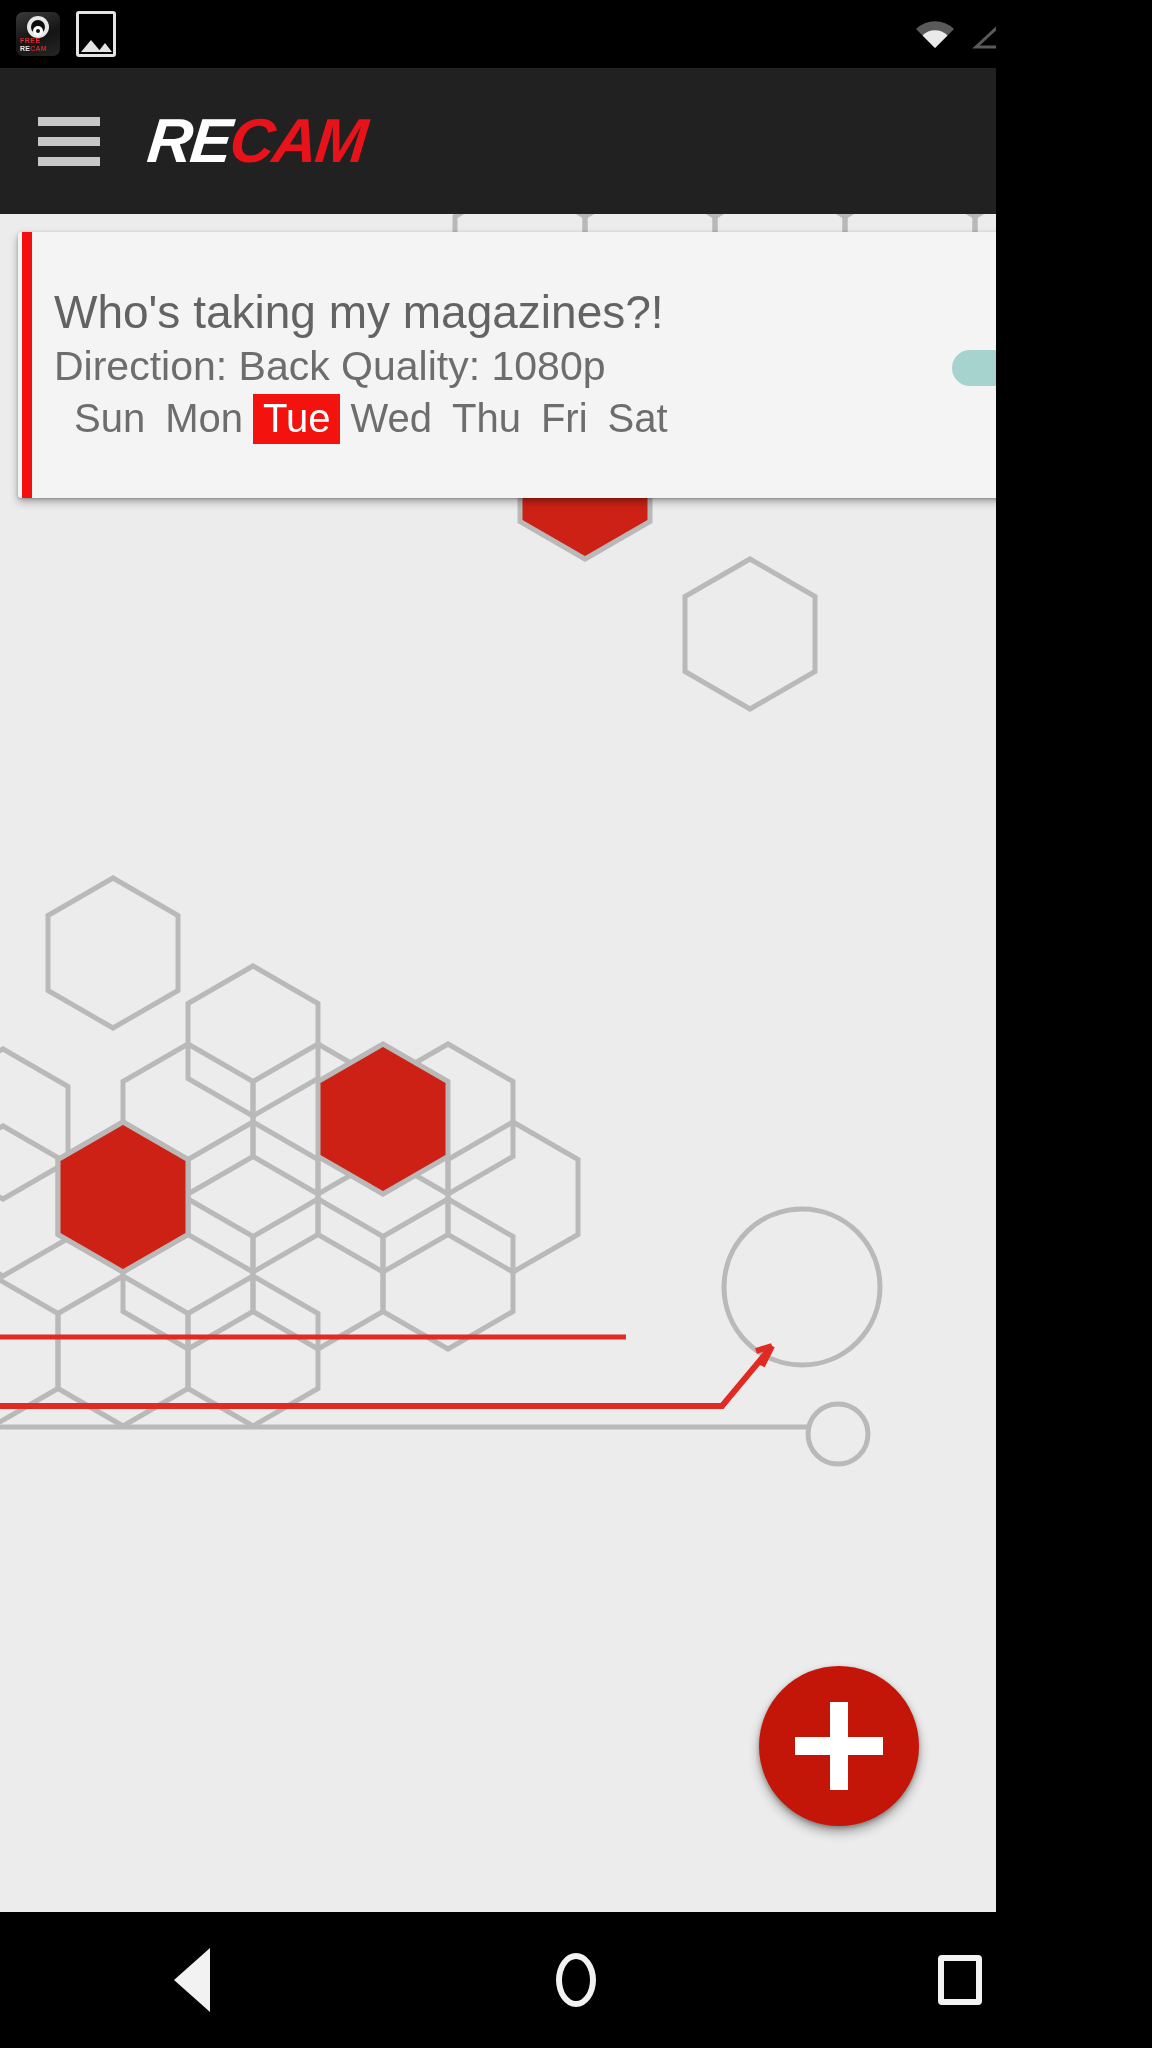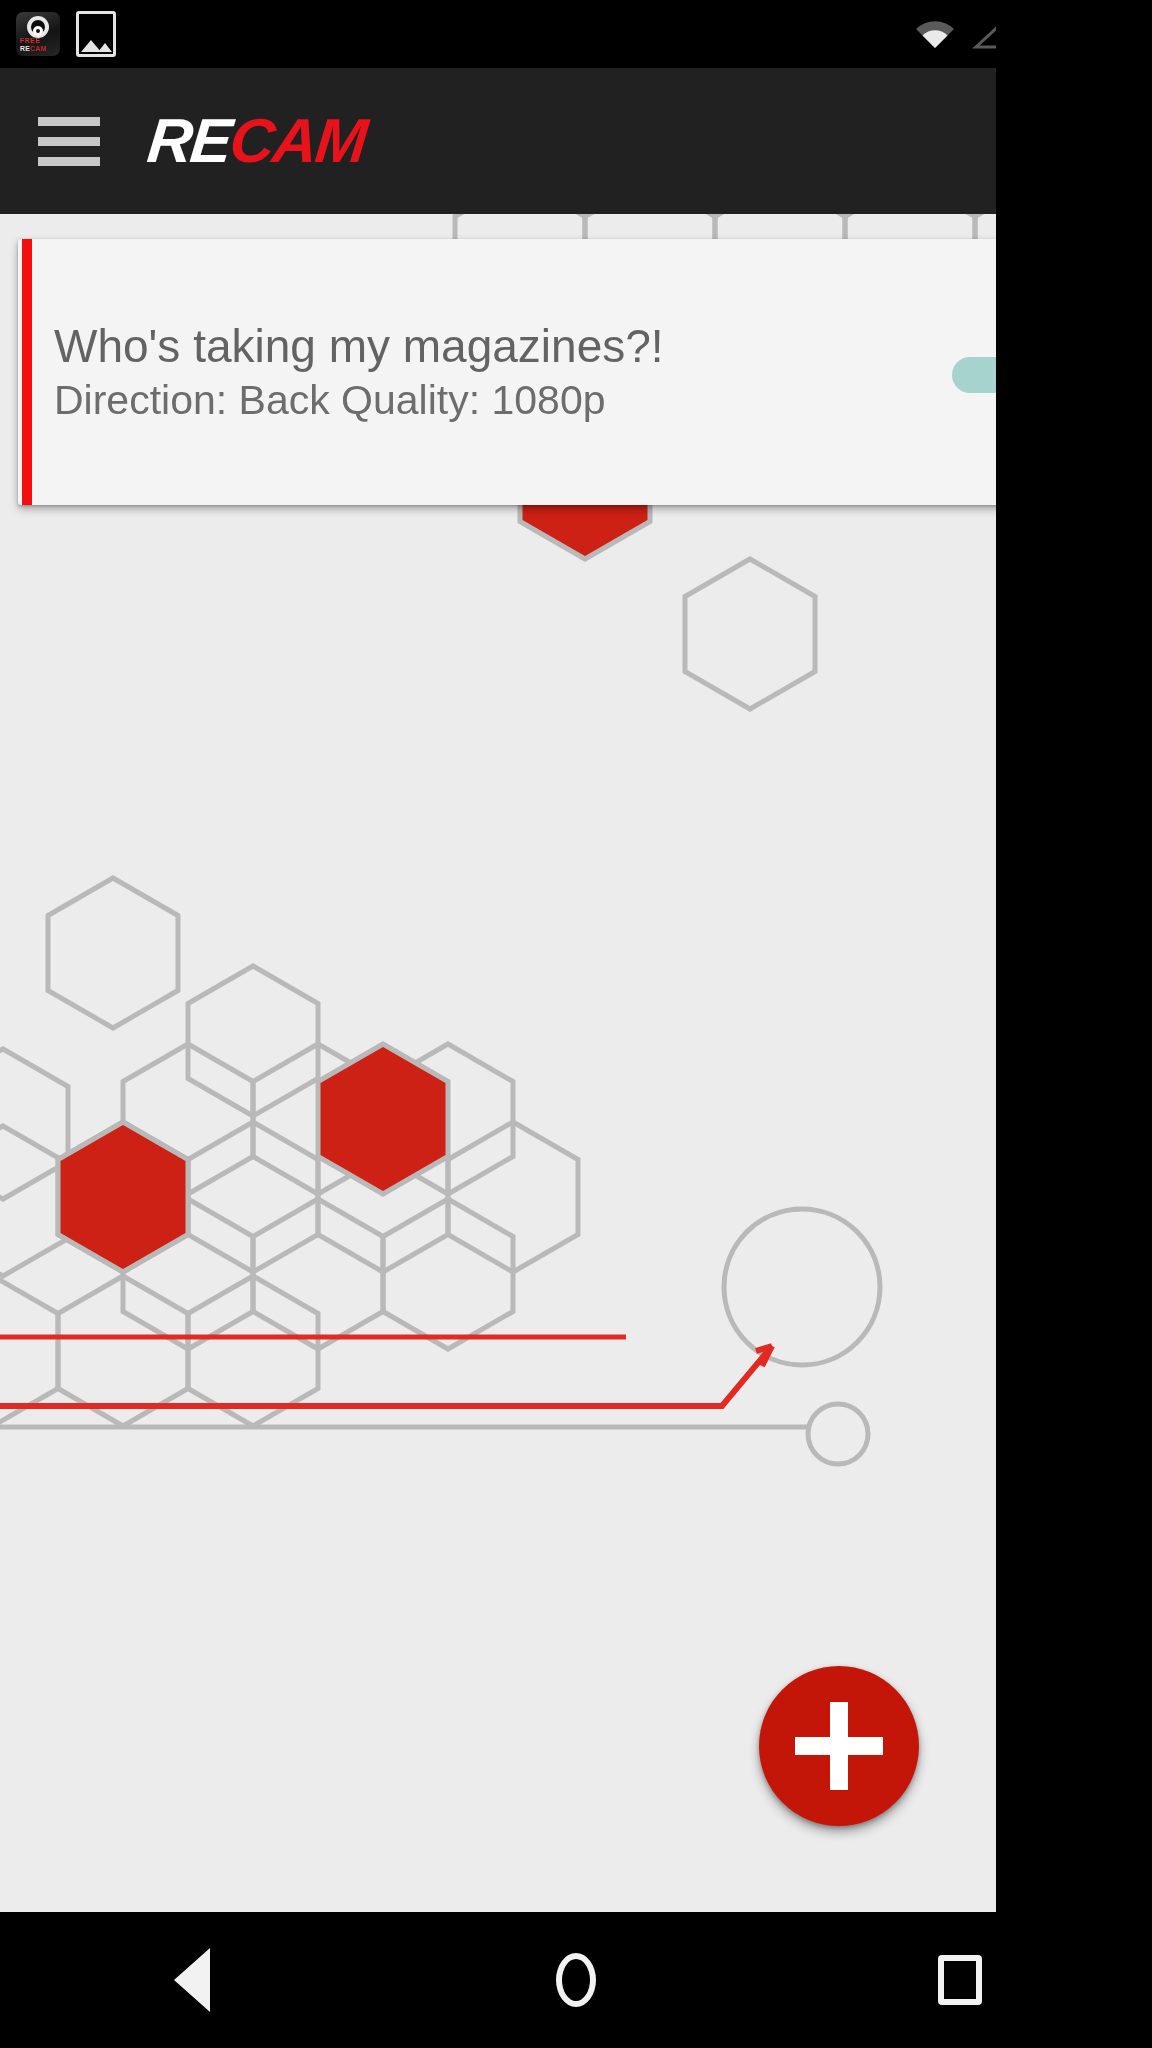--- a/index.html
+++ b/index.html
@@ -207,21 +207,21 @@
     height: 1698px;
     overflow: hidden;
     background: #ececec;
     z-index: 1;
   }
   .bg-pattern svg { display: block; }
 
   
   .card {
     position: absolute;
-    top: 239px;
+    top: 232px;
     left: 18px;
     width: 1108px;
     height: 266px;
     background: #f4f4f4;
     border-radius: 3px;
     box-shadow: 0 4px 9px rgba(0,0,0,0.30), 0 1px 3px rgba(0,0,0,0.22);
     z-index: 30;
     display: flex;
     align-items: center;
     overflow: hidden;
@@ -497,20 +497,29 @@
     <div class="brand">
       <span class="w">RE</span><span class="r">CAM</span>
     </div>
   </div>
 
   <div class="card">
     <div class="card-accent"></div>
     <div class="card-body">
       <div class="card-title">Who's taking my magazines?!</div>
       <div class="card-sub">Direction: Back  Quality: 1080p</div>
+      <div class="days-row">
+        <span class="day">Sun</span>
+        <span class="day">Mon</span>
+        <span class="day selected">Tue</span>
+        <span class="day">Wed</span>
+        <span class="day">Thu</span>
+        <span class="day">Fri</span>
+        <span class="day">Sat</span>
+      </div>
     </div>
     <div class="card-switch">
       <div class="track"></div>
       <div class="thumb"></div>
     </div>
   </div>
 
   <div class="fab">
     <div class="bar-h"></div>
     <div class="bar-v"></div>

